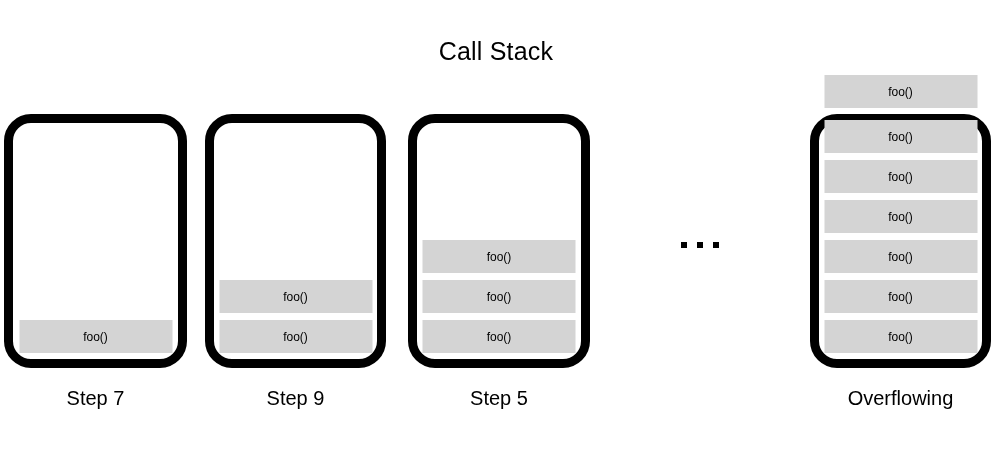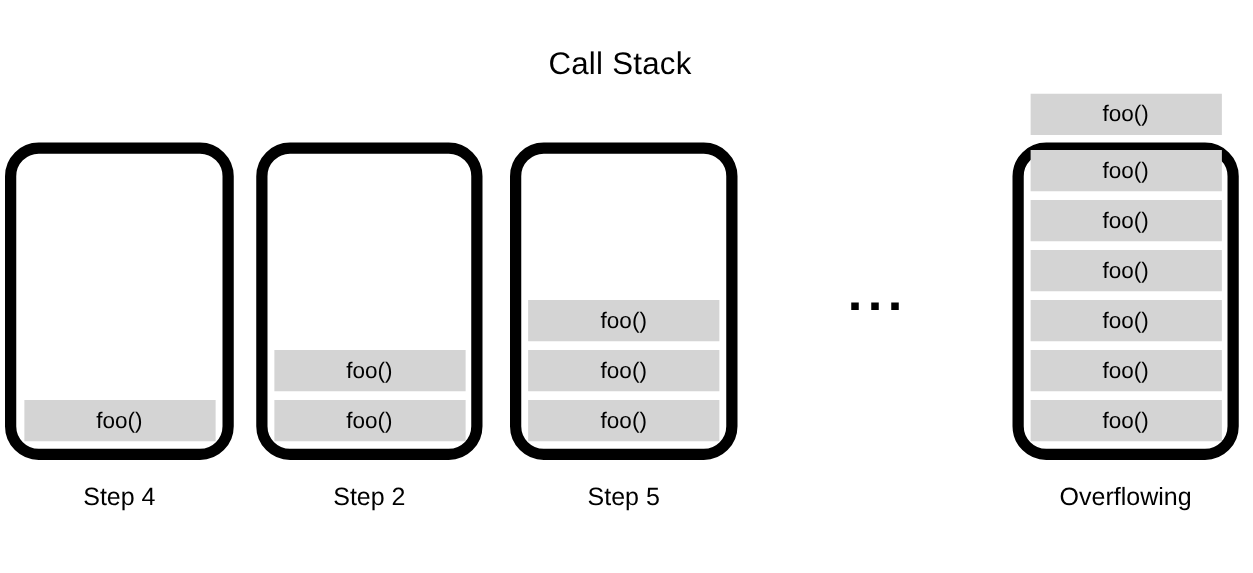--- a/index.html
+++ b/index.html
@@ -37,21 +37,21 @@
   .frame {
     position: absolute;
     left: 50%;
     transform: translateX(-50%);
     width: 153px;
     height: 33px;
     background: var(--frame-fill, #d4d4d4);
     display: flex;
     align-items: center;
     justify-content: center;
-    font-size: 18px;
+    font-size: 12px;
     z-index: 2;
   }
   .panel-label {
     position: absolute;
     top: 273px;
     left: 0;
     width: 100%;
     text-align: center;
     font-size: 20px;
     white-space: nowrap;
@@ -68,27 +68,27 @@
 </style>
 </head>
 <body>
 
 <div class="canvas">
   <div class="title">Call Stack</div>
   <div id="panels">
       <div class="panel" style="left: 4px; width: 183px;">
         <div class="box"></div>
         <div class="frame" style="top: 206px; height: 33px;">foo()</div>
-        <div class="panel-label">Step 4</div>
+        <div class="panel-label">Step 7</div>
       </div>
       <div class="panel" style="left: 205px; width: 181px;">
         <div class="box"></div>
         <div class="frame" style="top: 206px; height: 33px;">foo()</div>
         <div class="frame" style="top: 166px; height: 33px;">foo()</div>
-        <div class="panel-label">Step 2</div>
+        <div class="panel-label">Step 9</div>
       </div>
       <div class="panel" style="left: 408px; width: 182px;">
         <div class="box"></div>
         <div class="frame" style="top: 206px; height: 33px;">foo()</div>
         <div class="frame" style="top: 166px; height: 33px;">foo()</div>
         <div class="frame" style="top: 126px; height: 33px;">foo()</div>
         <div class="panel-label">Step 5</div>
       </div>
       <div class="panel" style="left: 810px; width: 181px;">
         <div class="box"></div>

